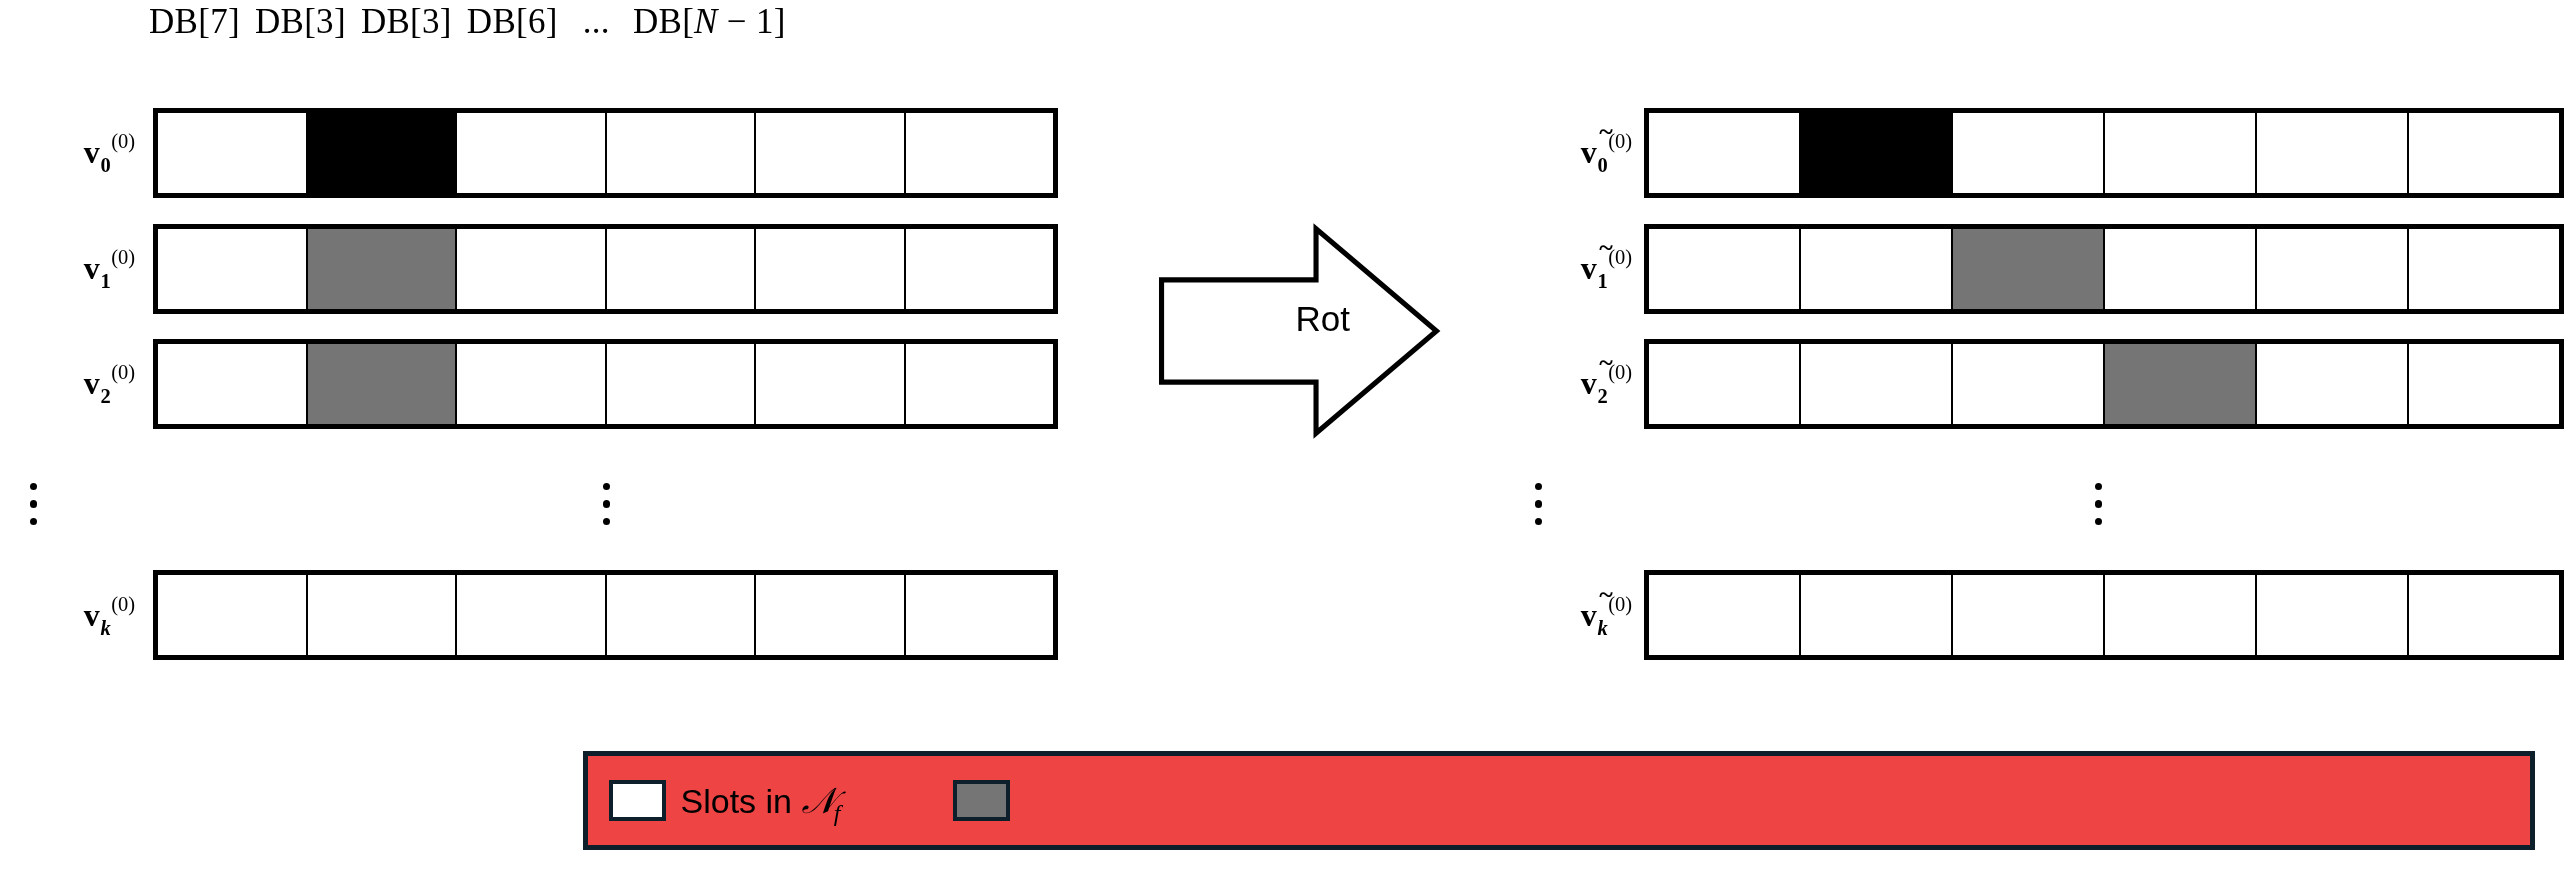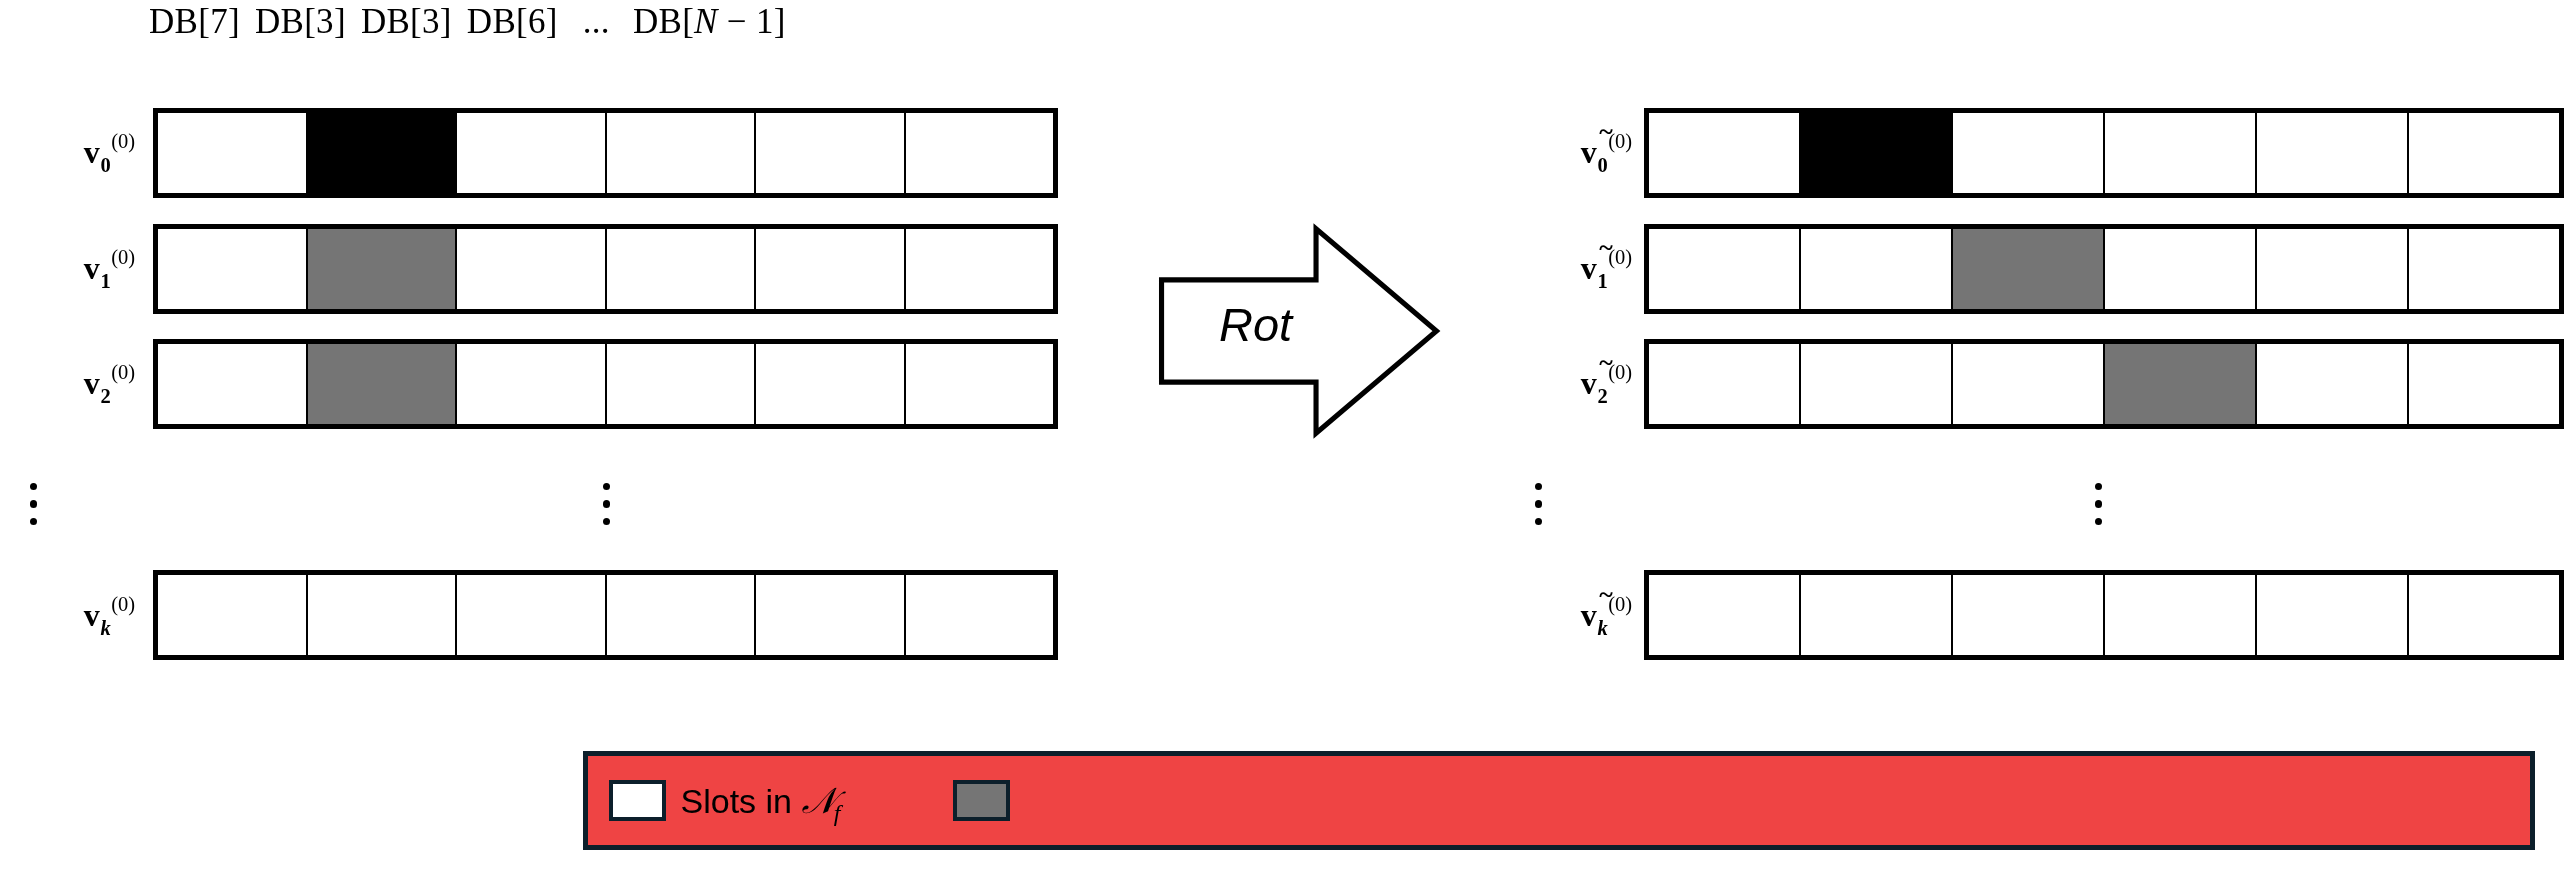--- a/index.html
+++ b/index.html
@@ -77,22 +77,22 @@
   .vdots span{
     display:block;width:7.4px;height:7.4px;border-radius:50%;
     background:#000000;
   }
 
   
   #rot-arrow{left:1157px;top:223px;width:284px;height:216px;}
   #rot-arrow svg{display:block;width:100%;height:100%;}
   #rot-label{
     position:absolute;left:1219px;top:301px;width:131px;
-    text-align:left;font-size:47px;line-height:1;
-    font-family:"Liberation Sans", sans-serif;color:#000;font-style:italic;
+    text-align:right;font-size:35px;line-height:1;
+    font-family:"Liberation Sans", sans-serif;color:#000;
   }
 
   
   #legend{
     left:583px;top:751px;width:1952px;height:99px;
     box-sizing:border-box;
     border:5.1px solid #0c1f2b;
     background:#ef4444;
     display:flex;align-items:center;
     padding-left:20.5px;

